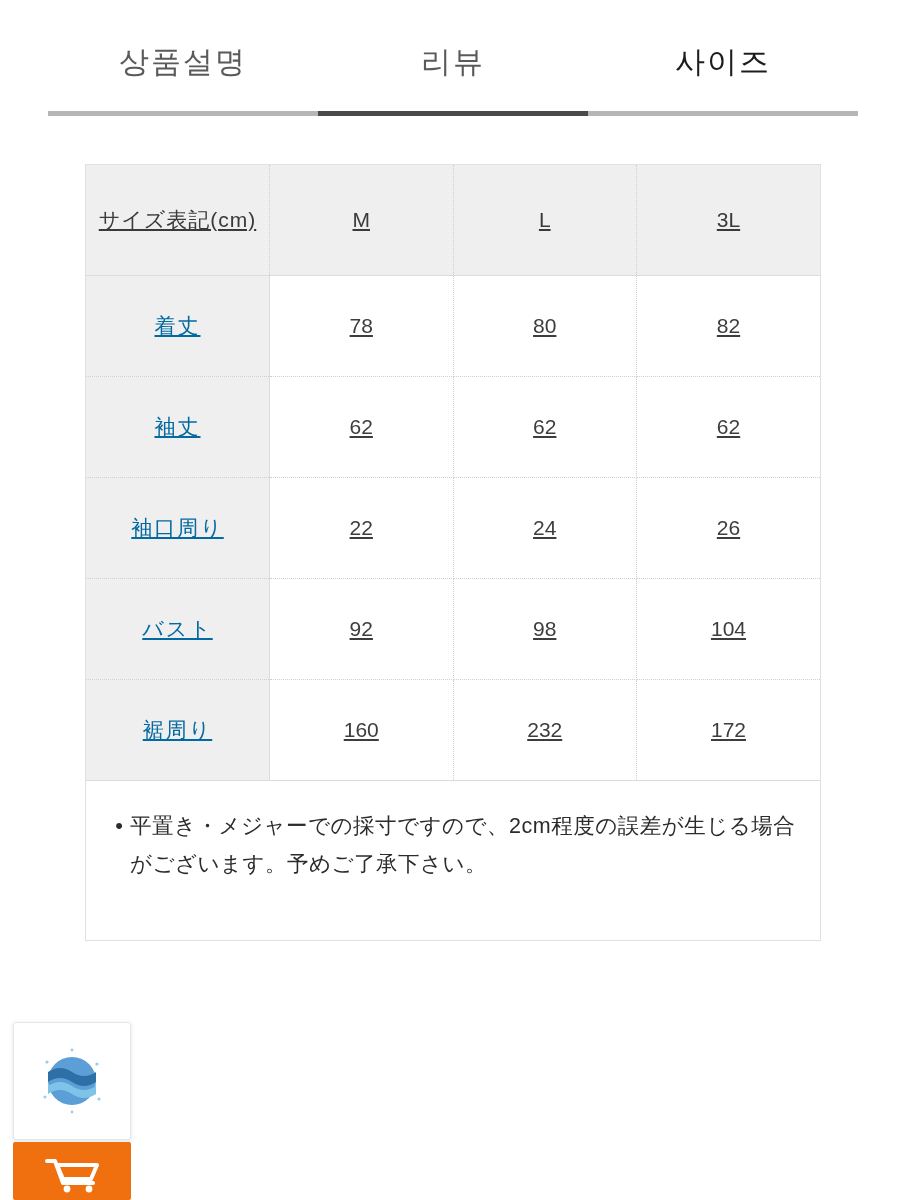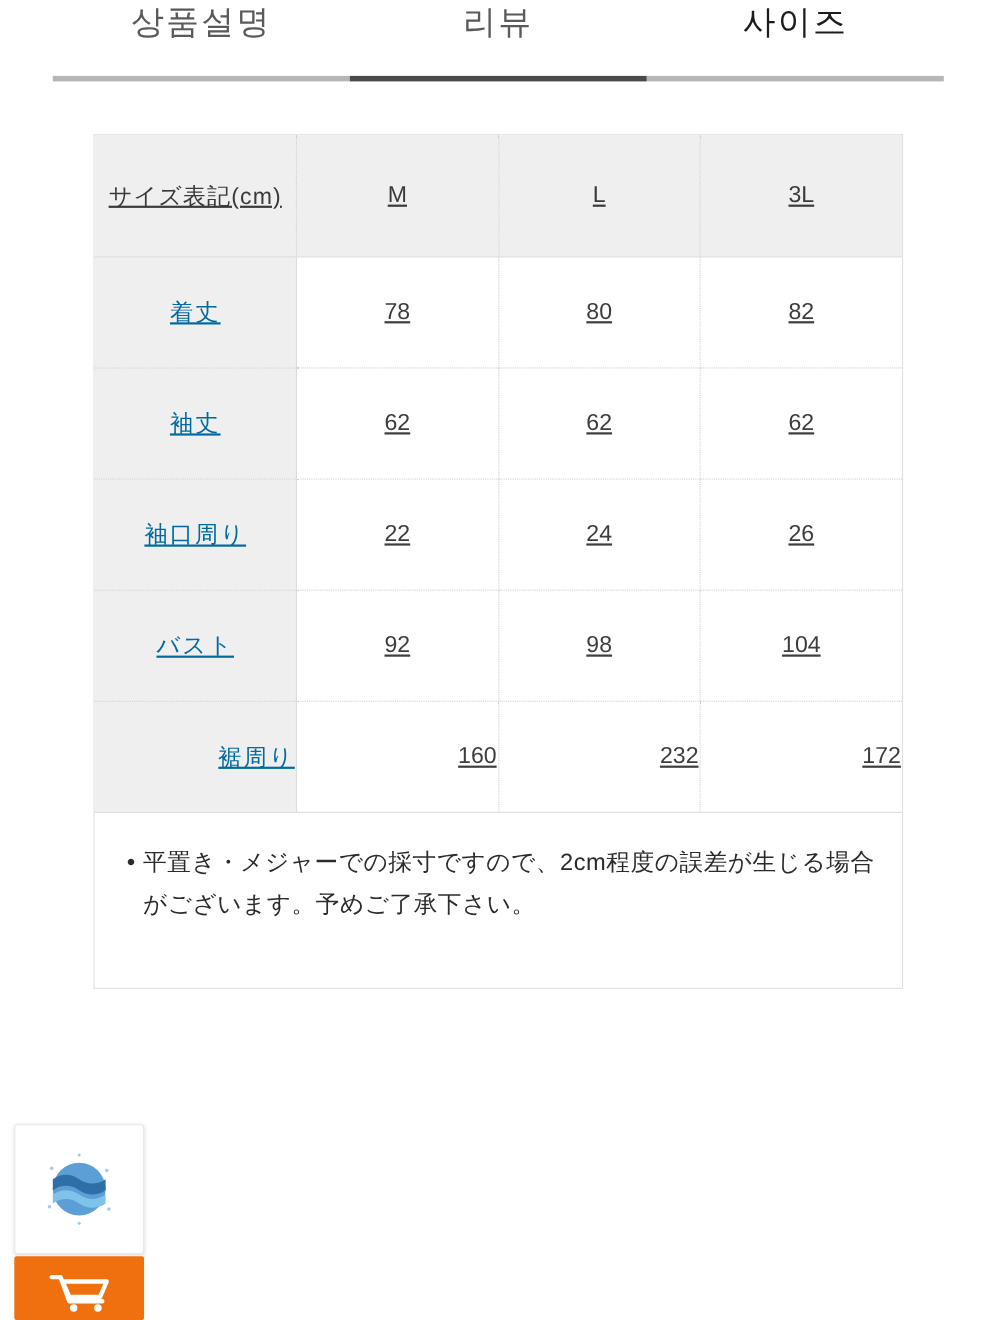--- a/index.html
+++ b/index.html
@@ -15,20 +15,21 @@
     width: 906px;
     height: 1200px;
     background: #ffffff;
   }
 
   
   .tabs {
     display: flex;
     width: 810px;
     margin: 0 auto;
+    padding-top: 42px;
   }
   .tab {
     flex: 1;
     text-align: center;
     font-size: 30px;
     letter-spacing: 2px;
     color: #5a5a5a;
     padding-bottom: 28px;
     cursor: pointer;
     user-select: none;
@@ -89,21 +90,20 @@
     letter-spacing: 1px;
   }
   table.size-table tbody td.row-label {
     background: #efefef;
     letter-spacing: 2px;
     color: #0369a1;
     border-right: 1px solid #dcdcdc;
   }
   table.size-table tbody tr:last-child td {
     border-bottom: 1px solid #dcdcdc;
-    text-align: right;
   }
 
   
   .note-box {
     width: 736px;
     margin: 0 auto;
     border-left: 1px solid #e0e0e0;
     border-right: 1px solid #e0e0e0;
     border-bottom: 1px solid #e0e0e0;
     padding: 26px 22px 30px 22px;

